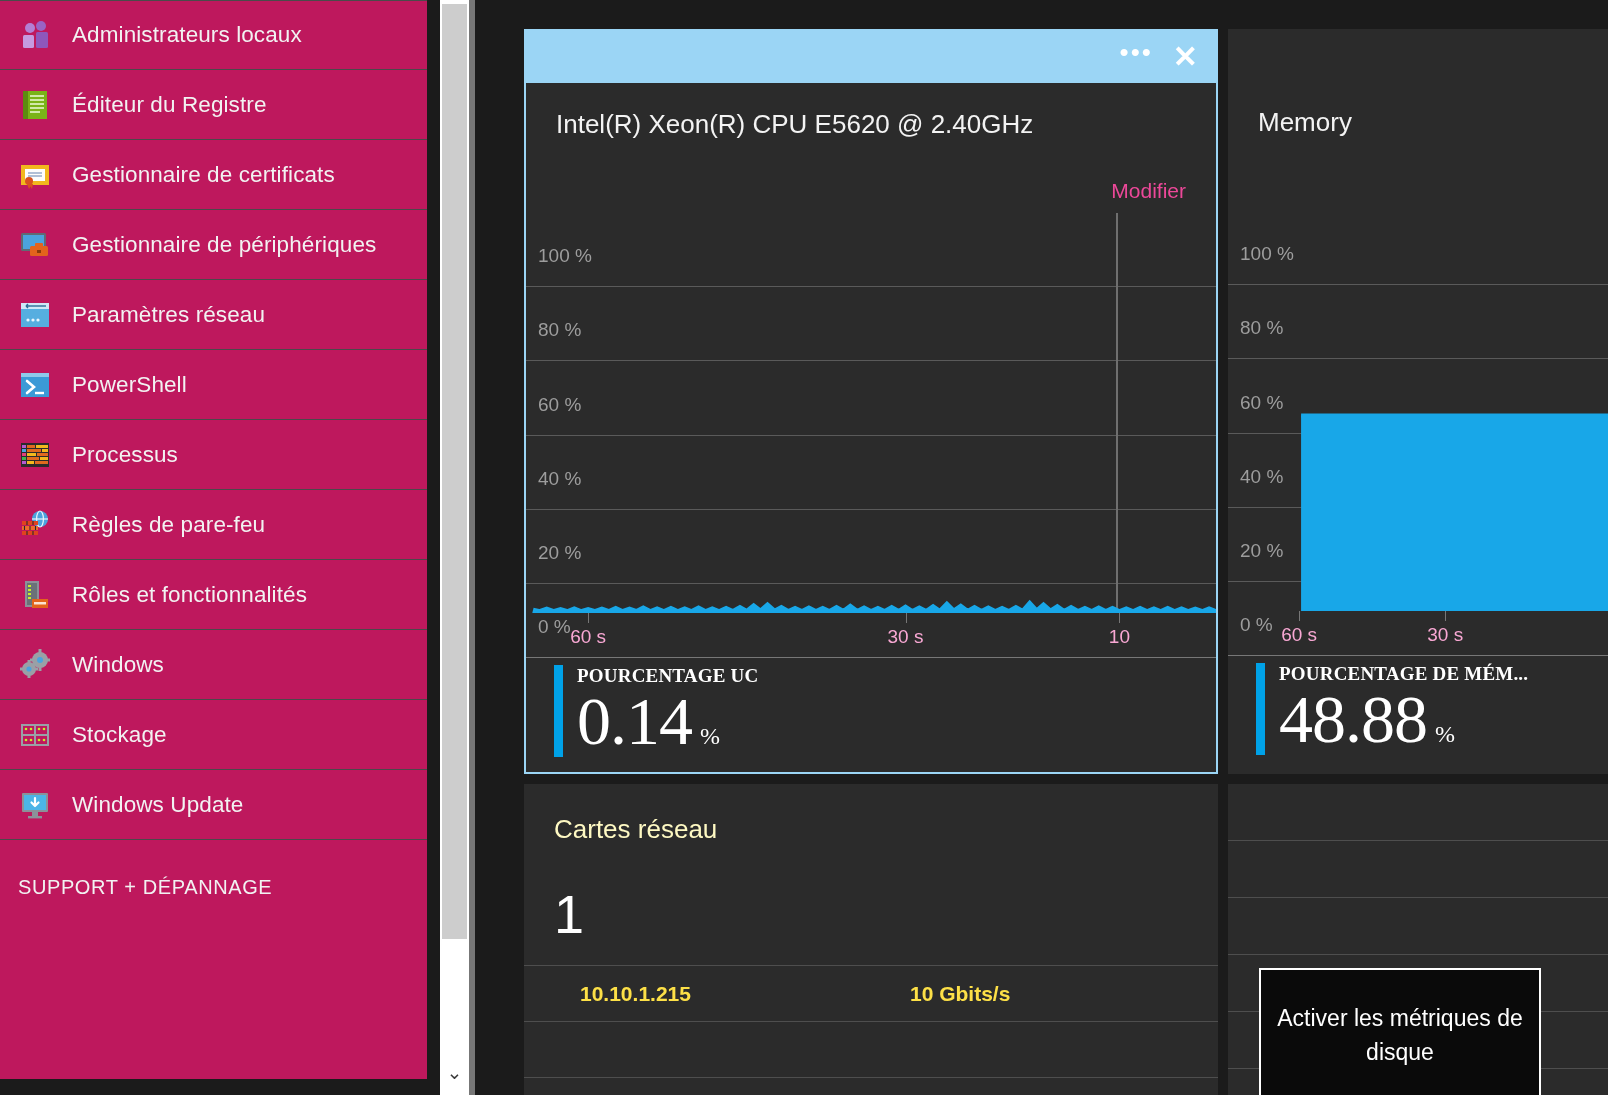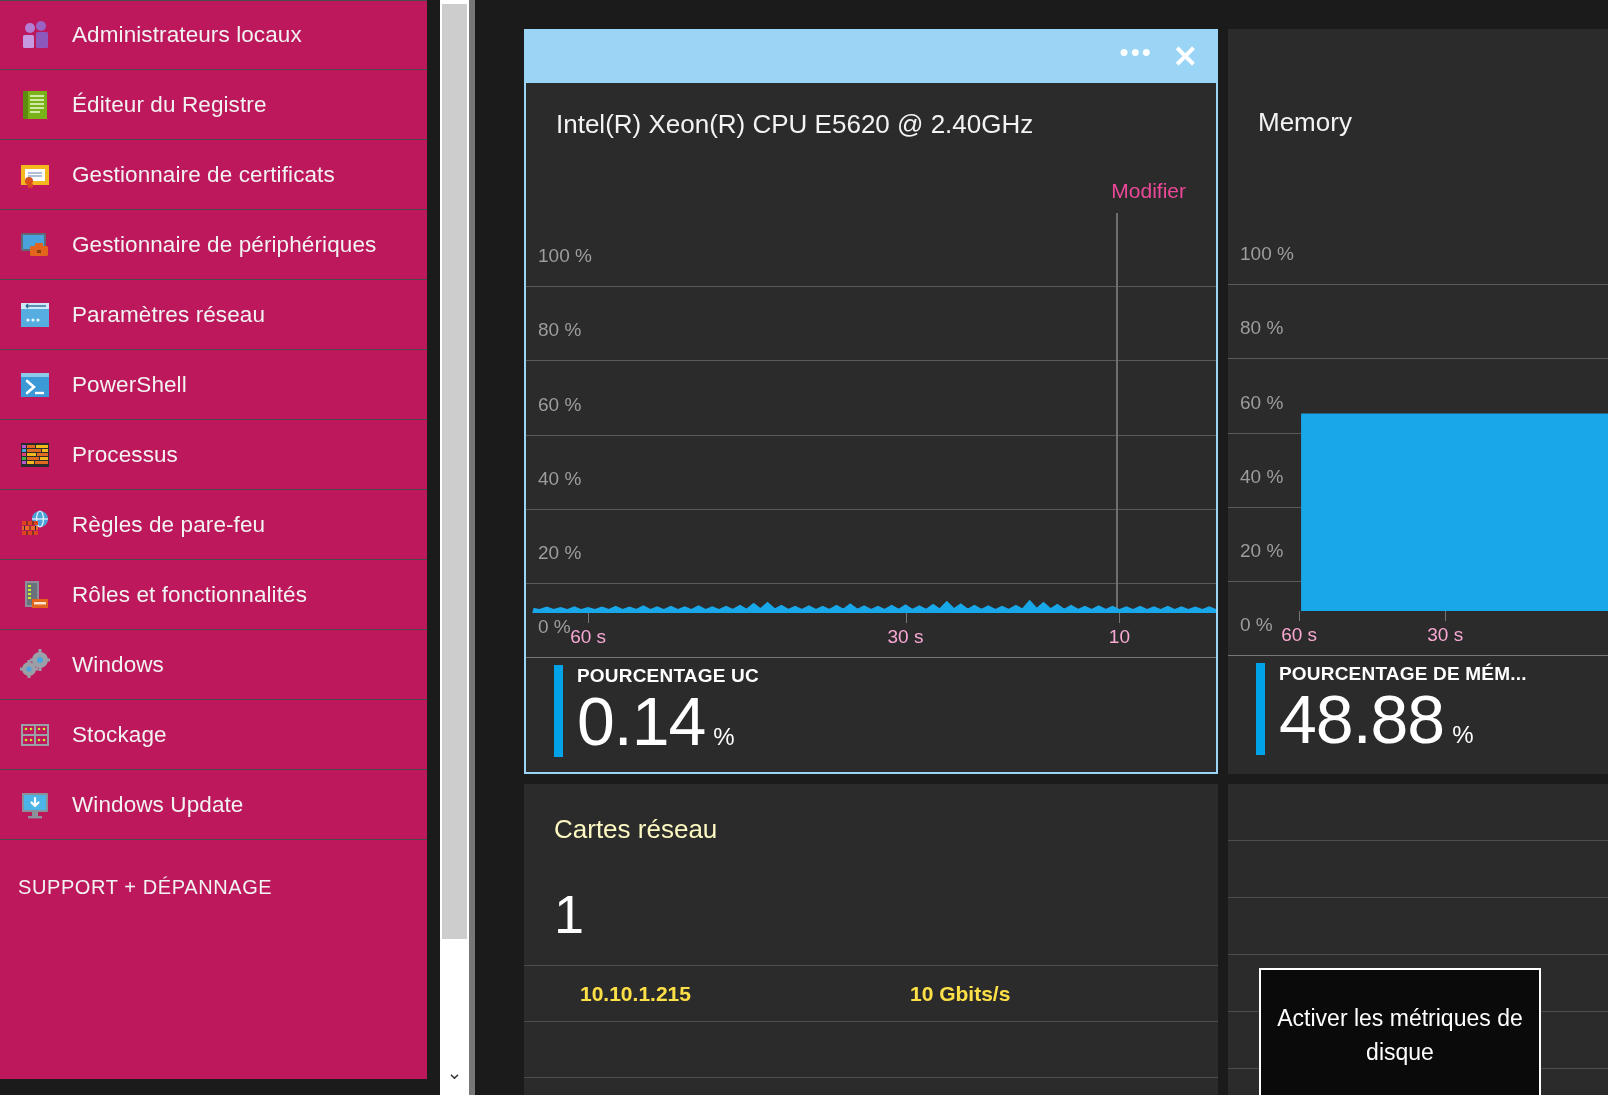--- a/index.html
+++ b/index.html
@@ -235,21 +235,21 @@
     margin-top: 6px;
     padding-left: 28px;
   }
   .metric-bar {
     width: 9px;
     background: #00a2e8;
     flex: 0 0 9px;
     margin-right: 14px;
     height: 92px;
   }
-  .metric-txt { display: flex; flex-direction: column; justify-content: flex-start; }
+  .metric-txt { display: flex; flex-direction: column; justify-content: flex-start; font-family: Liberation Serif, serif; }
   .metric-label {
     color: #ffffff;
     font-size: 19px;
     font-weight: 600;
     letter-spacing: 0.2px;
     white-space: nowrap;
     line-height: 1.15;
   }
   .metric-valrow { display: flex; align-items: baseline; }
   .metric-value {

